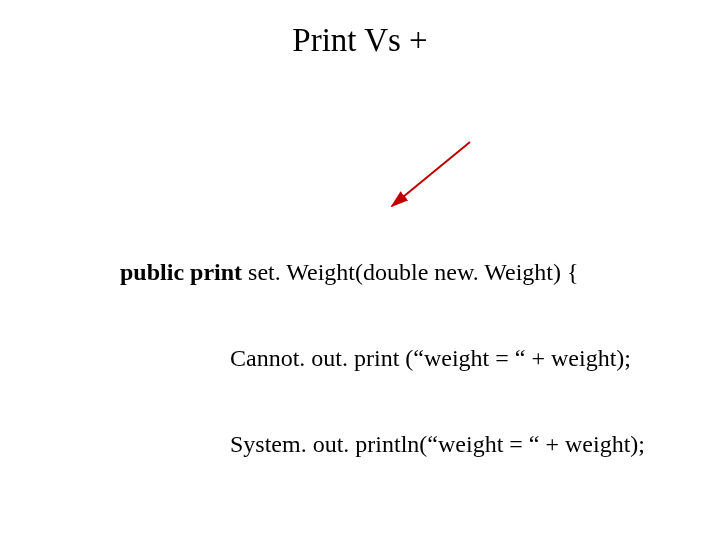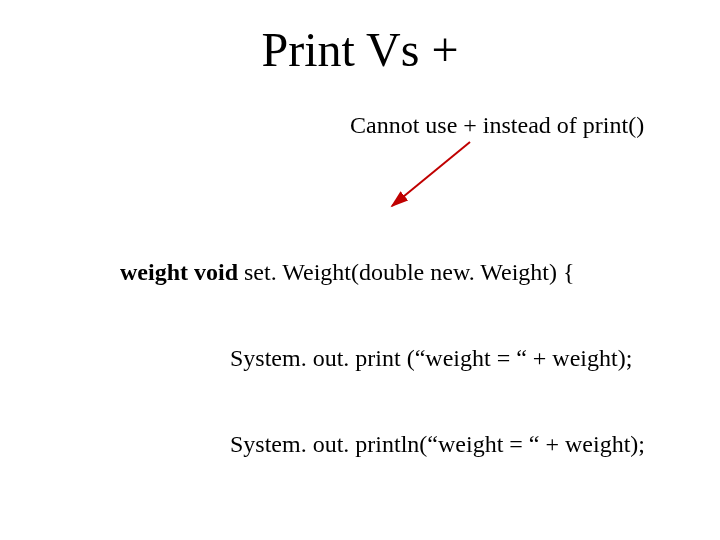--- a/index.html
+++ b/index.html
@@ -17,21 +17,21 @@
     position: relative;
     width: 720px;
     height: 540px;
   }
   .title {
     position: absolute;
     top: 22px;
     left: 0;
     right: 0;
     text-align: center;
-    font-size: 48px;
+    font-size: 33px;
     font-weight: normal;
   }
   .annotation {
     position: absolute;
     top: 112px;
     left: 350px;
     font-size: 24px;
   }
   .arrow-layer {
     position: absolute;
@@ -53,31 +53,30 @@
   .kw { font-weight: bold; }
   .indent { display: inline-block; width: 110px; }
 </style>
 </head>
 <body>
 
 <div class="slide">
 
   <div class="title">Print Vs +</div>
 
-  <div class="annotation">Cannot use + instead of print()</div>
 
   <svg class="arrow-layer" width="720" height="540">
     <defs>
       <marker id="ah" markerWidth="10" markerHeight="10" refX="8" refY="3" orient="auto" markerUnits="strokeWidth">
         <path d="M0,0 L9,3 L0,6 Z" fill="#c00000"></path>
       </marker>
     </defs>
     <line x1="470" y1="142" x2="392" y2="206" stroke="#c00000" stroke-width="2" marker-end="url(#ah)"></line>
   </svg>
 
   <div class="code-block">
-    <span class="code-line"><span class="kw">weight void</span><span> set. Weight(double new. Weight) {</span></span>
-    <span class="code-line"><span class="indent"></span><span>System. out. print (“weight = “ + weight);</span></span>
+    <span class="code-line"><span class="kw">public print</span><span> set. Weight(double new. Weight) {</span></span>
+    <span class="code-line"><span class="indent"></span><span>Cannot. out. print (“weight = “ + weight);</span></span>
     <span class="code-line"><span class="indent"></span><span>System. out. println(“weight = “ + weight);</span></span>
     
   </div>
 
 </div>
 
 </body></html>

